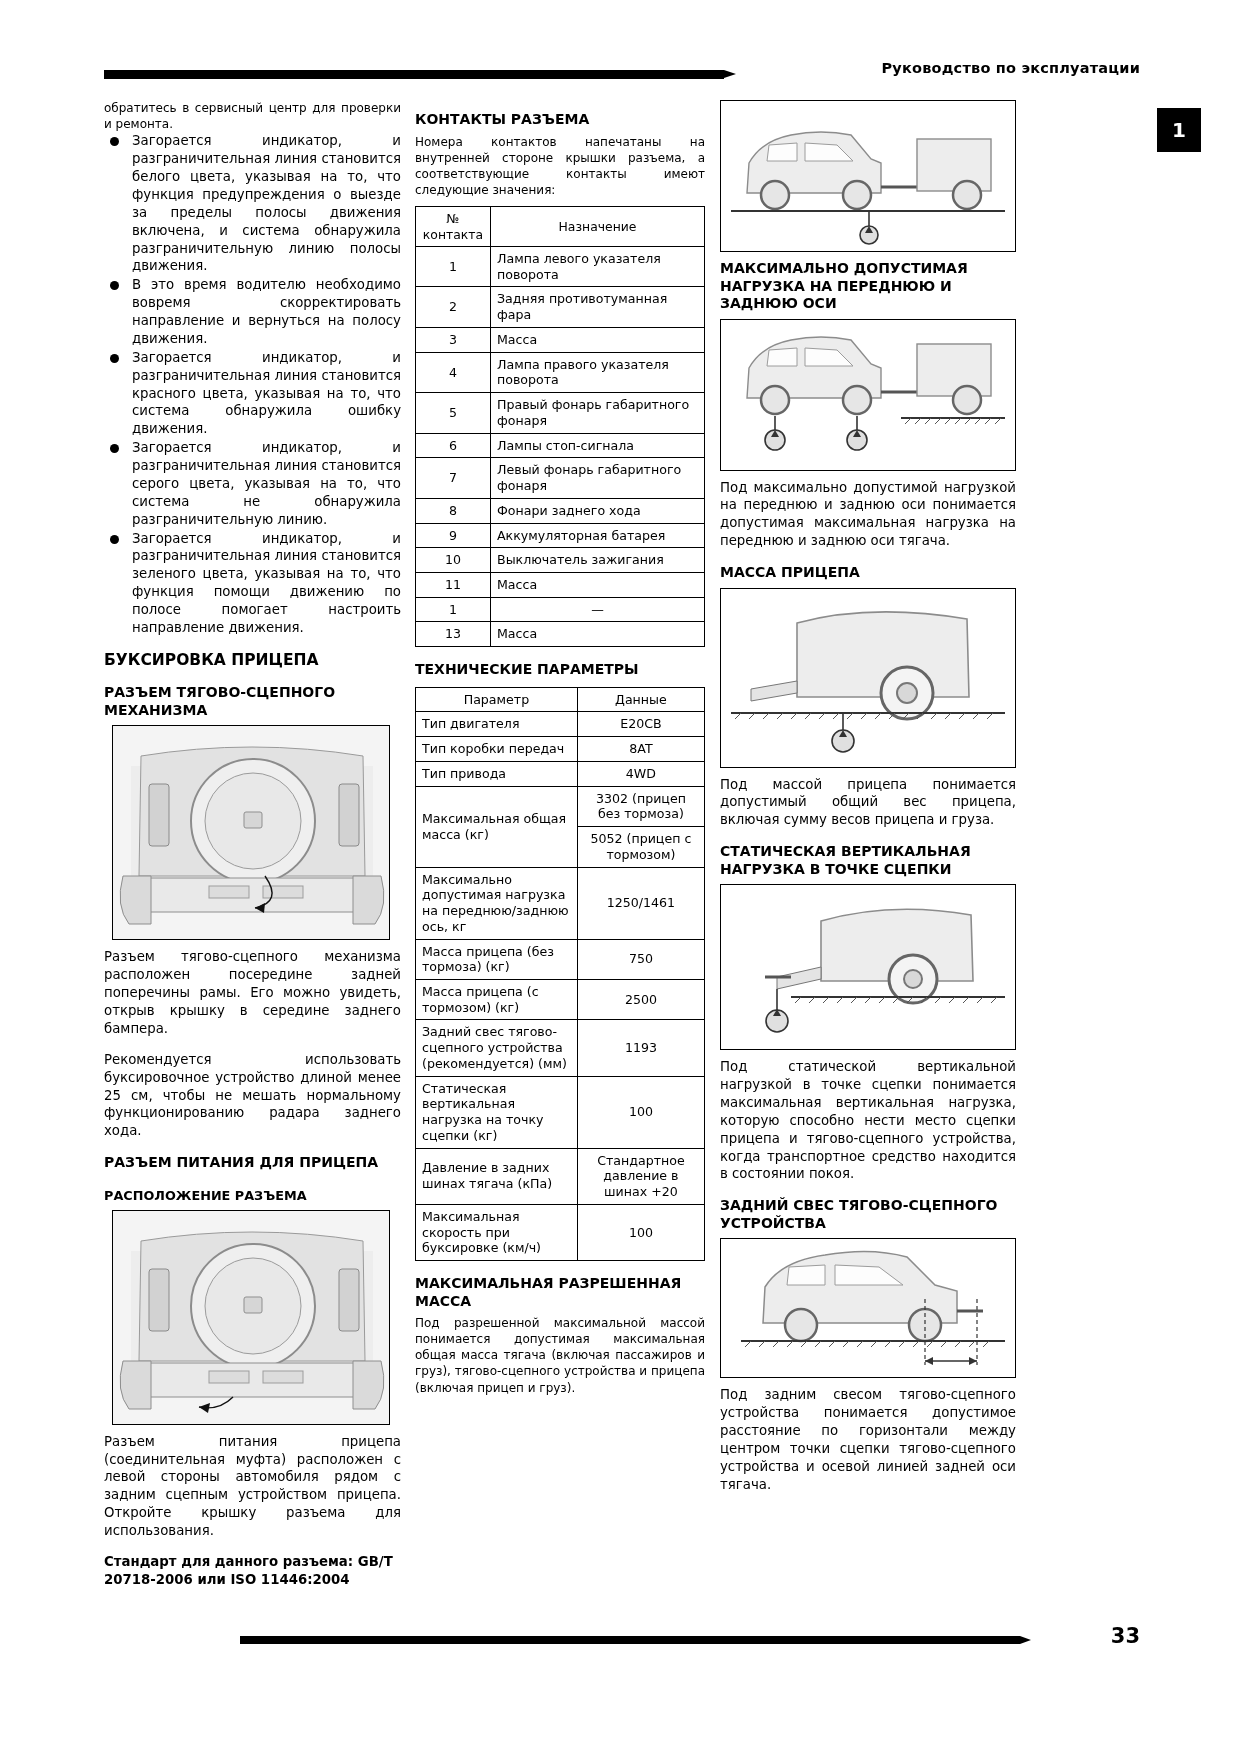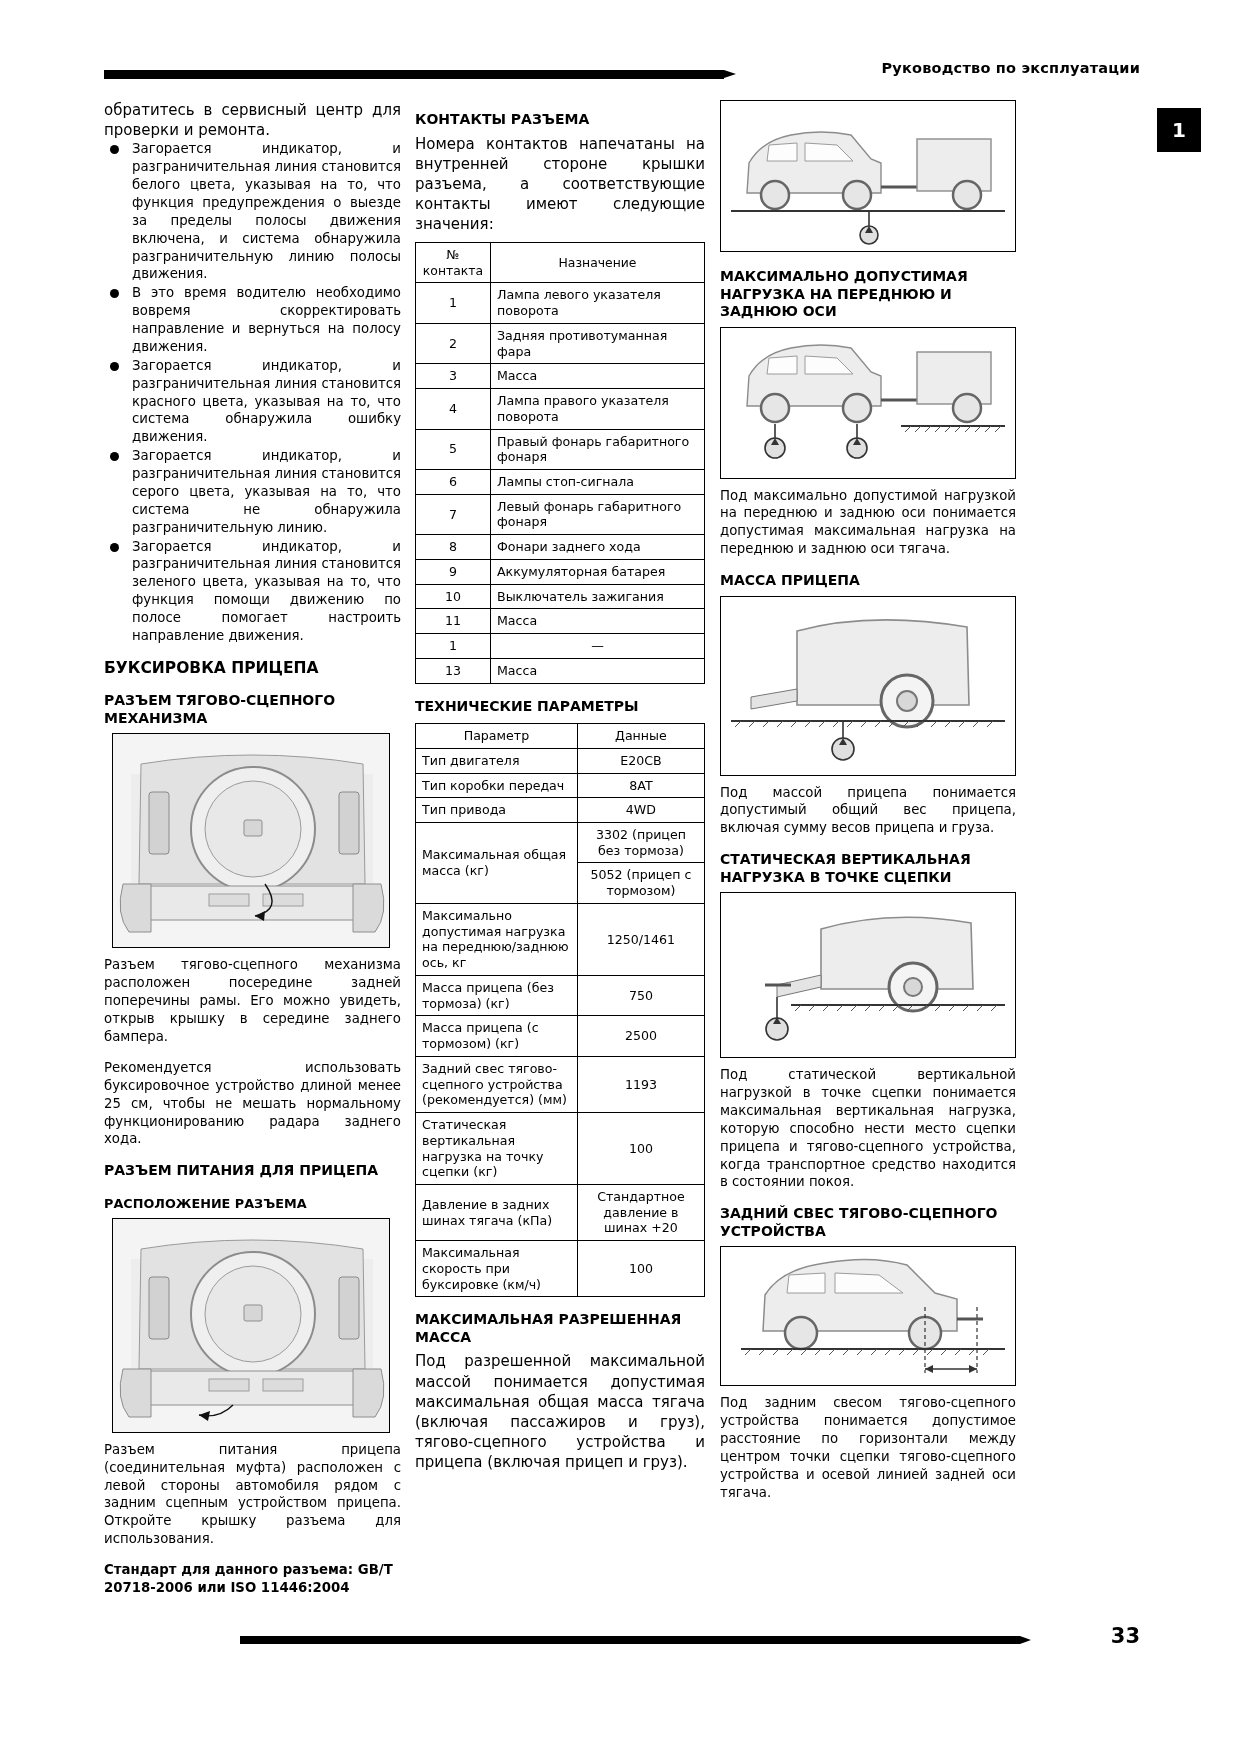--- a/index.html
+++ b/index.html
@@ -78,21 +78,21 @@
     position: absolute;
     top: 100px;
   }
   .col1 { left: 104px; width: 297px; }
   .col2 { left: 415px; width: 290px; }
   .col3 { left: 720px; width: 296px; }
 
   p, li, div { box-sizing: border-box; }
 
   .body-text {
-    font-size: 15px;
+    font-size: 12px;
     line-height: 1.345;
     text-align: justify;
     margin: 0 0 0 0;
     hyphens: none;
   }
   .sec-head {
     font-size: 14px;
     font-weight: bold;
     margin: 14px 0 5px 0;
     line-height: 1.25;
@@ -441,21 +441,21 @@
         <circle cx="246" cy="94" r="14" fill="#e6e6e6" stroke="#666" stroke-width="2.5"></circle>
 
         <line x1="10" y1="110" x2="284" y2="110" stroke="#333" stroke-width="2"></line>
 
         <line x1="148" y1="110" x2="148" y2="136" stroke="#333" stroke-width="1.6"></line>
         <circle cx="148" cy="134" r="9" fill="#e0e0e0" stroke="#333" stroke-width="1.6"></circle>
         <path d="M148,125 l4,7 l-8,0 z" fill="#333"></path>
       </svg>
     </div>
 
-    <div class="sec-head" style="margin-top:16px;">МАКСИМАЛЬНО ДОПУСТИМАЯ НАГРУЗКА НА ПЕРЕДНЮЮ И ЗАДНЮЮ ОСИ</div>
+    <div class="sec-head" style="margin-top:8px;">МАКСИМАЛЬНО ДОПУСТИМАЯ НАГРУЗКА НА ПЕРЕДНЮЮ И ЗАДНЮЮ ОСИ</div>
 
     <div class="figure" style="height:152px;">
       <svg viewBox="0 0 294 152" width="294" height="152" preserveAspectRatio="none">
         <rect x="0" y="0" width="294" height="152" fill="#fff"></rect>
         <path d="M26,78 L28,48 Q40,26 70,20 Q100,14 130,20 L150,44 L160,48 L160,78 Z" fill="#ededed" stroke="#8c8c8c" stroke-width="1.4"></path>
         <path d="M46,46 L48,30 L76,28 L76,46 Z M84,28 L116,30 L132,46 L84,46 Z" fill="#fdfdfd" stroke="#9c9c9c"></path>
         <circle cx="54" cy="80" r="14" fill="#e6e6e6" stroke="#666" stroke-width="2.5"></circle>
         <circle cx="136" cy="80" r="14" fill="#e6e6e6" stroke="#666" stroke-width="2.5"></circle>
         <line x1="160" y1="72" x2="196" y2="72" stroke="#555" stroke-width="3"></line>
         <rect x="196" y="24" width="74" height="52" fill="#ededed" stroke="#8c8c8c" stroke-width="1.4"></rect>

